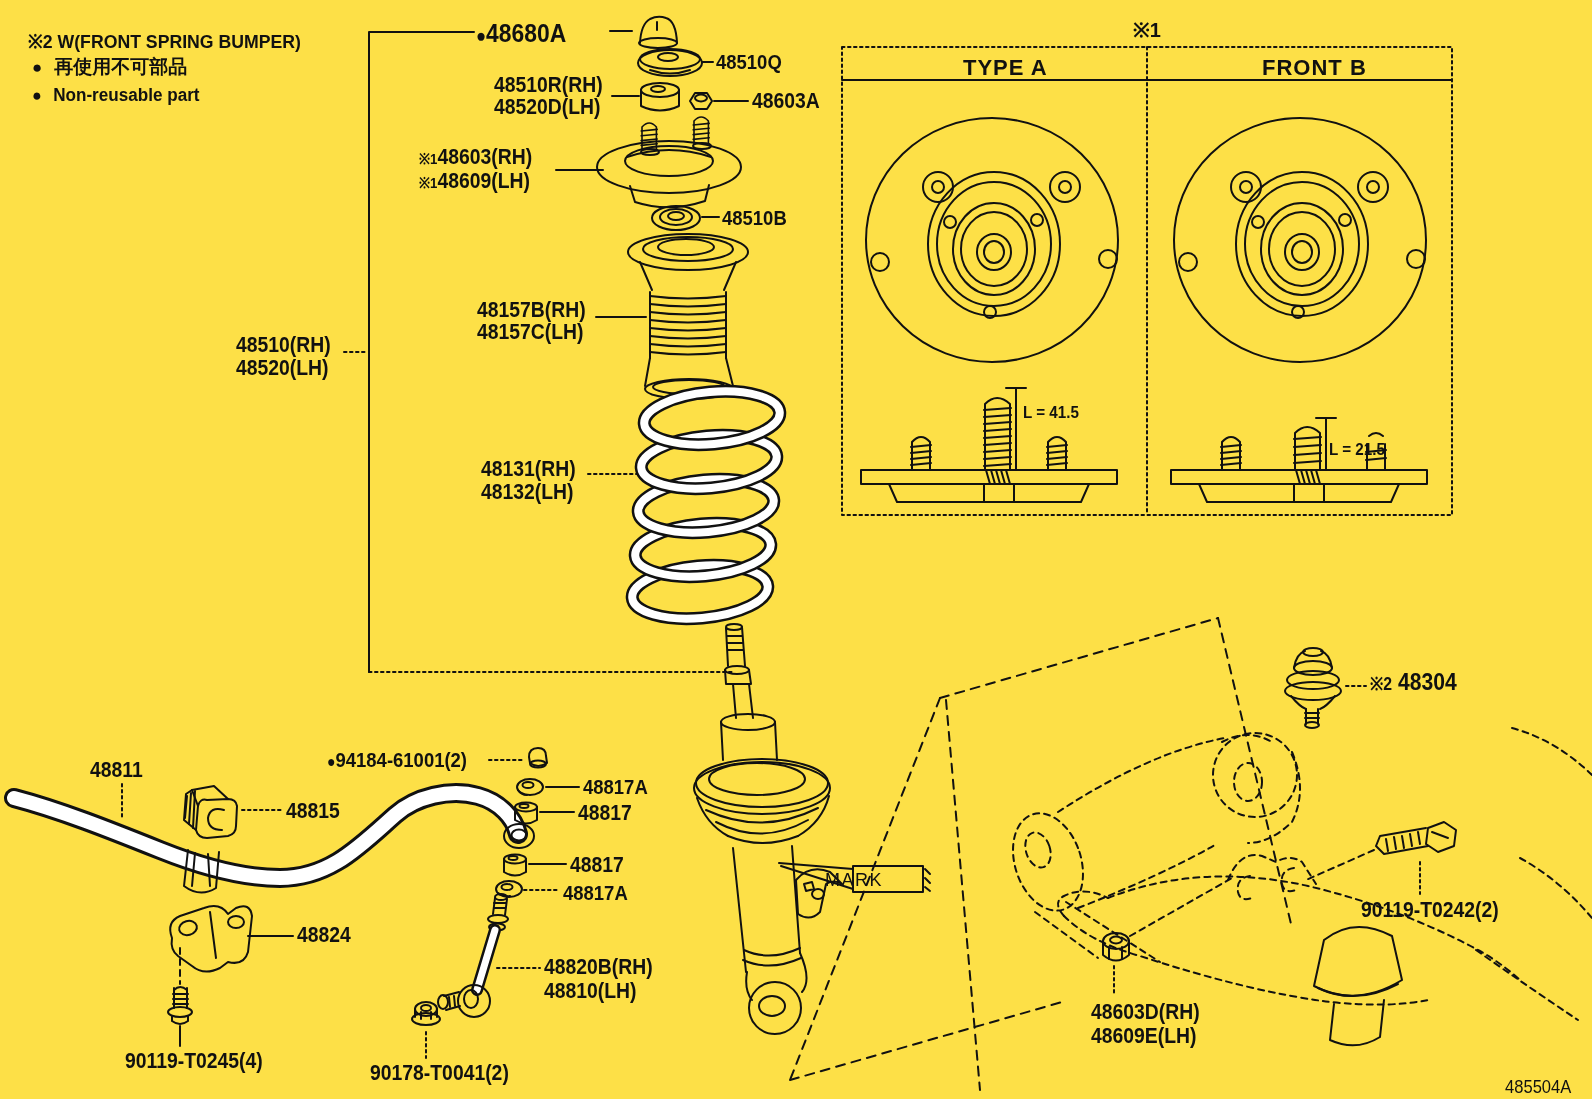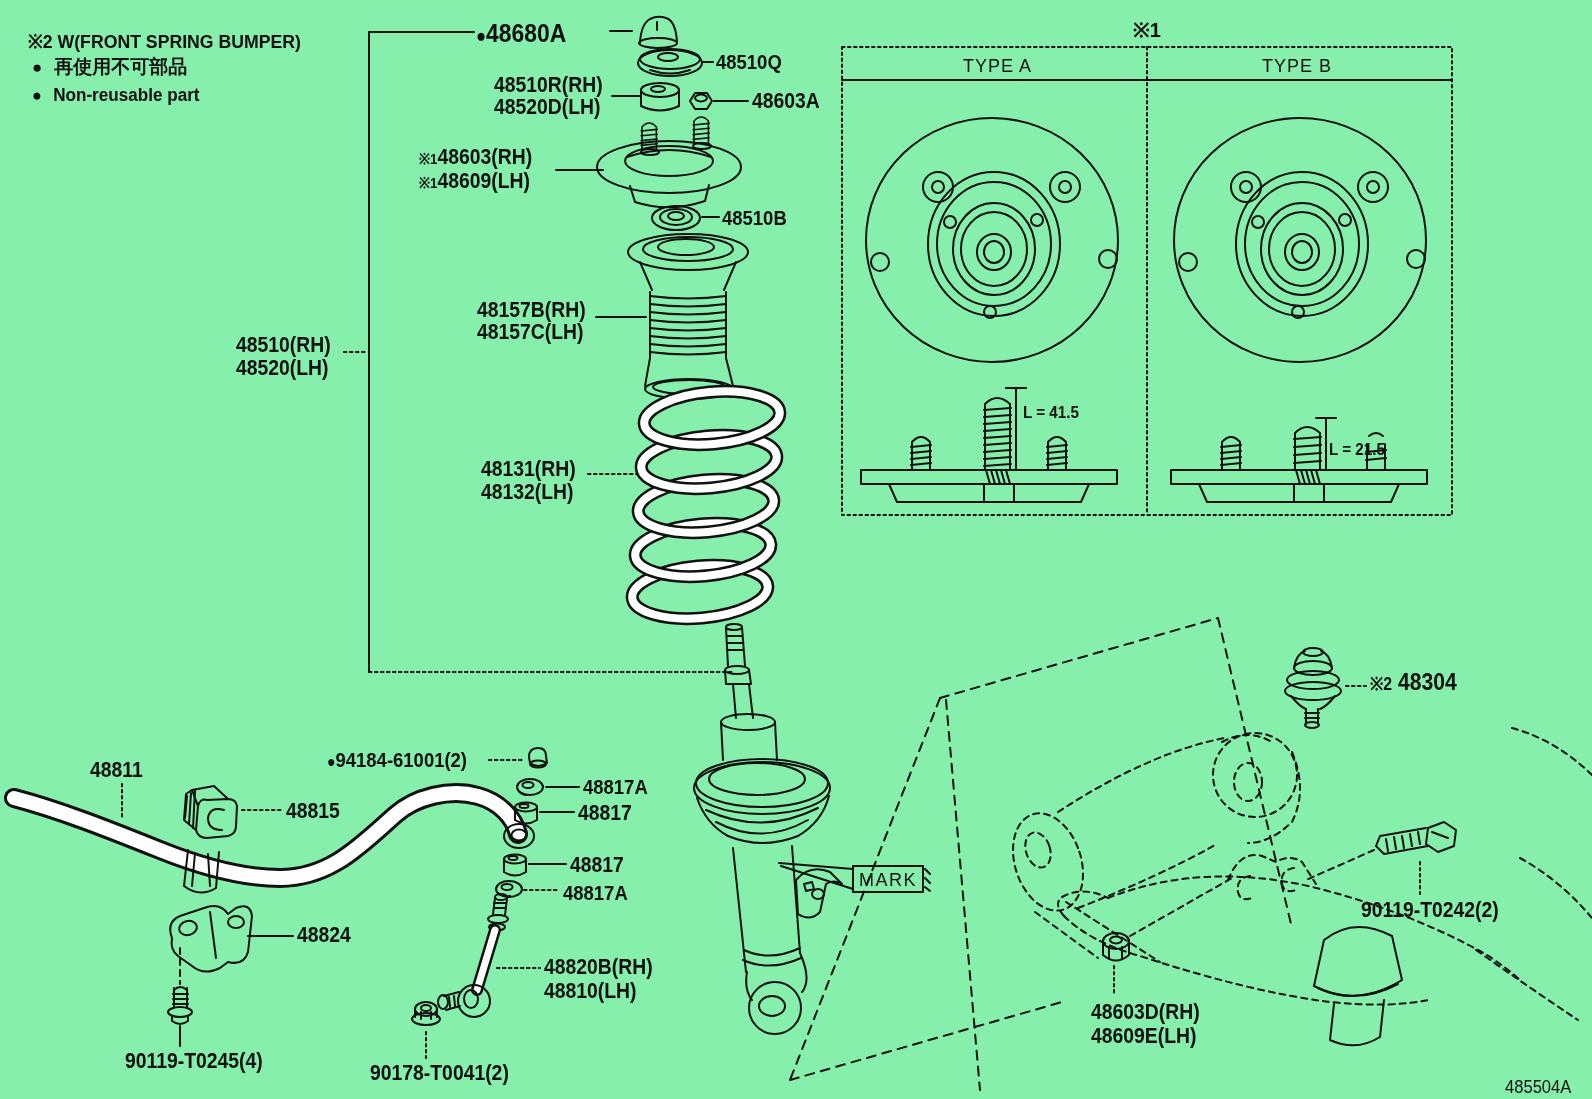--- a/index.html
+++ b/index.html
@@ -1,37 +1,37 @@
 <!DOCTYPE html>
 <html><head>
 <meta charset="utf-8">
 <style>
   html,body{margin:0;padding:0;background:#fff;}
-  .stage{position:relative;width:1592px;height:1099px;background:#86efac;overflow:hidden;
+  .stage{position:relative;width:1592px;height:1099px;background:#fde047;overflow:hidden;
          font-family:"Liberation Sans",sans-serif;color:#111;}
   svg.art{position:absolute;left:0;top:0;}
   svg.art *{vector-effect:none;}
   svg.art path,svg.art ellipse,svg.art circle,svg.art rect,svg.art line,svg.art polygon
     {fill:none;stroke:#111;stroke-width:2;stroke-linecap:round;stroke-linejoin:round;}
   svg .thin{stroke-width:1.4;}
   svg .thick{stroke-width:2.6;}
   svg .dot{stroke-dasharray:2.5 3.5;}
   svg .dash{stroke-dasharray:9 7;}
   svg .dashsm{stroke-dasharray:6 5;}
   svg .wfill{fill:#fff;}
   .lbl{position:absolute;white-space:nowrap;font-weight:bold;font-size:22px;line-height:1;
        transform:scaleX(.88);transform-origin:0 0;}
   .lbl .pfx{font-size:15px;}
   .lbl.big{font-size:26px;}
   .lbl.small{font-size:21px;}
   .lbl.legend1{font-size:19px;transform:scaleX(.93);}
   .lbl.jp{font-size:19px;transform:none;font-family:Liberation Mono, monospace;}
   .lbl.jp .bullet,.lbl.en .bullet{font-size:17px;margin-right:12px;}
   .lbl.en{font-size:18px;transform:scaleX(.95);}
-  .lbl.type-label{font-weight:normal;font-size:18px;letter-spacing:1px;transform:none;}
+  .lbl.type-label{font-weight:bold;font-size:22px;letter-spacing:1px;transform:none;}
   .lbl.inset-marker{font-size:20px;transform:none;}
   .lbl.dim{font-size:16px;transform:scaleX(.95);}
   .lbl.mark{font-weight:normal;font-size:18px;letter-spacing:1.5px;transform:none;
             width:70px;text-align:center;}
   .lbl.docnum{font-weight:normal;font-size:18px;transform:scaleX(.92);}
   .lbl.p48304 .pfx{font-size:18px;}
 </style>
 </head>
 <body>
 
@@ -379,25 +379,25 @@
 <div class="lbl small" style="left:722px;top:207px">48510B</div>
 <div class="lbl" style="left:477px;top:299px">48157B(RH)</div>
 <div class="lbl" style="left:477px;top:321px">48157C(LH)</div>
 <div class="lbl" style="left:236px;top:334px">48510(RH)</div>
 <div class="lbl" style="left:236px;top:357px">48520(LH)</div>
 <div class="lbl" style="left:481px;top:458px">48131(RH)</div>
 <div class="lbl" style="left:481px;top:481px">48132(LH)</div>
 
 <div class="lbl inset-marker" style="left:1133px;top:20px">※1</div>
 <div class="lbl type-label" style="left:963px;top:57px">TYPE A</div>
-<div class="lbl type-label" style="left:1262px;top:57px">TYPE B</div>
+<div class="lbl type-label" style="left:1262px;top:57px">FRONT B</div>
 <div class="lbl dim" style="left:1023px;top:405px">L = 41.5</div>
 <div class="lbl dim" style="left:1329px;top:442px">L = 21.5</div>
 
-<div class="lbl mark" style="left:853px;top:871px">MARK</div>
+<div class="lbl mark" style="left:819px;top:871px">MARK</div>
 
 <div class="lbl p48304" style="left:1370px;top:670px;font-size:24px"><span class="pfx">※2</span> <span>48304</span></div>
 <div class="lbl" style="left:1361px;top:899px">90119-T0242(2)</div>
 <div class="lbl" style="left:1091px;top:1001px">48603D(RH)</div>
 <div class="lbl" style="left:1091px;top:1025px">48609E(LH)</div>
 <div class="lbl docnum" style="left:1505px;top:1078px">485504A</div>
 
 <div class="lbl" style="left:90px;top:759px">48811</div>
 <div class="lbl small" style="left:327px;top:749px"><span class="pfx" style="font-size:16px">●</span><span>94184-61001(2)</span></div>
 <div class="lbl" style="left:286px;top:800px">48815</div>

